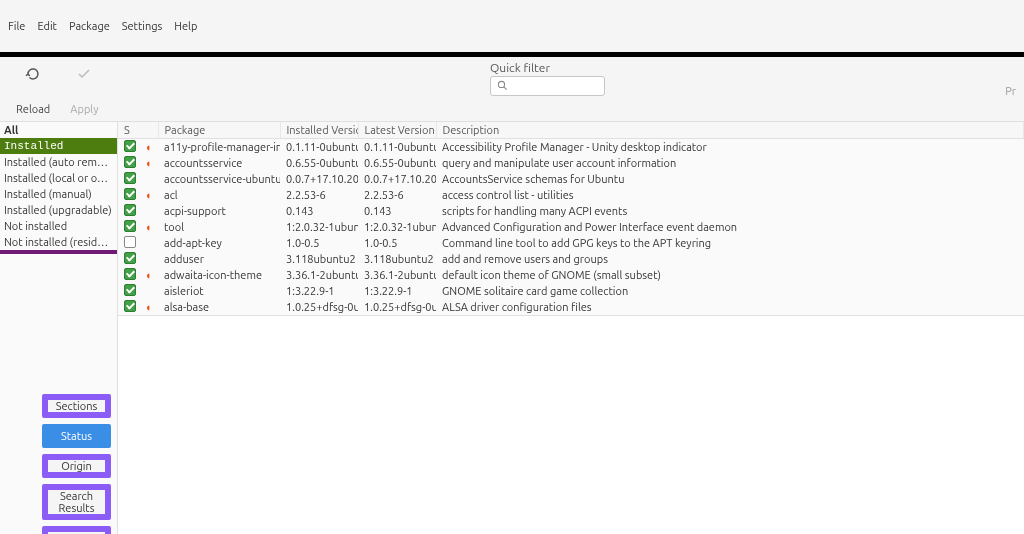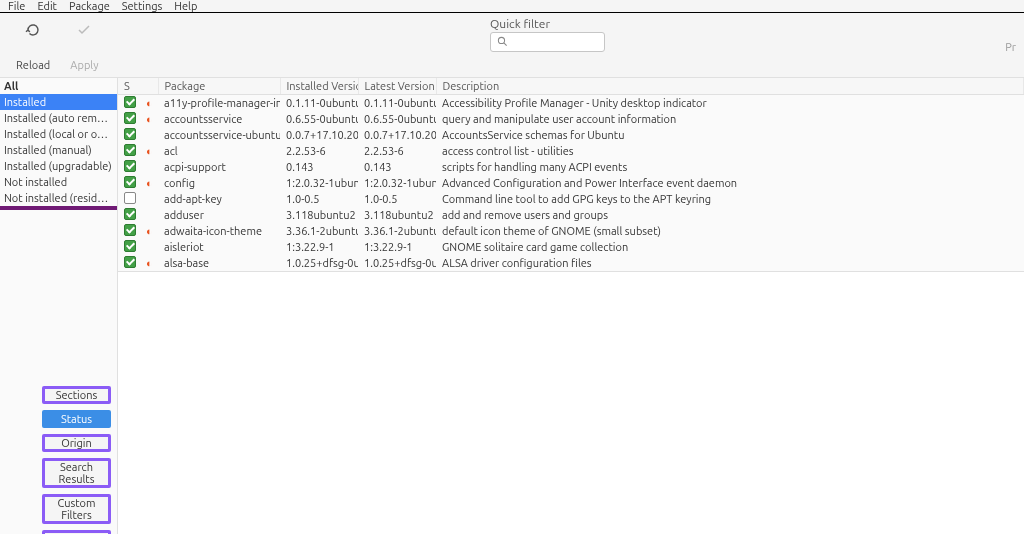--- a/index.html
+++ b/index.html
@@ -1,36 +1,36 @@
 <!DOCTYPE html>
 <html><head>
 <meta charset="utf-8">
 <style>
   * { box-sizing: border-box; margin: 0; padding: 0; }
   html, body { width: 1024px; height: 534px; font-family: "Ubuntu", "Segoe UI", sans-serif; font-size: 11px; color: #333; background: #fafafa; overflow: hidden; }
-  .menubar { display: flex; gap: 12px; padding: 0 8px; border-bottom: 1px solid #000000; background: #f5f5f5; }
+  .menubar { display: flex; gap: 12px; padding: 20px 8px; border-bottom: 5px solid #000000; background: #f5f5f5; }
   .menubar-item { cursor: default; }
   .toolbar { display: flex; align-items: flex-end; padding: 6px 10px 4px; border-bottom: 1px solid #e0e0e0; background: #f5f5f5; position: relative; }
   .tb-btn { display: flex; flex-direction: column; align-items: center; gap: 20px; margin-right: 8px; padding: 2px 6px; color: #444; cursor: default; }
   .tb-btn.disabled { color: #aaa; }
   .tb-icon { width: 18px; height: 18px; display: flex; align-items: center; justify-content: center; }
   .quick-filter { position: absolute; left: 490px; top: 4px; }
   .qf-label { font-size: 12px; color: #555; margin-bottom: 2px; display: block; }
   .qf-input-wrap { display: flex; align-items: center; border: 1px solid #c6c6c6; border-radius: 3px; background: #fff; padding: 2px 6px; width: 115px; height: 20px; }
   .qf-input { border: none; outline: none; font-size: 11px; width: 90px; }
   .right-cut { position: absolute; right: 8px; top: 28px; color: #999; }
   .main { display: flex; height: calc(100% - 56px); }
   .left-col { width: 118px; display: flex; flex-direction: column; border-right: 1px solid #e0e0e0; }
   .filter-list { flex: 0 0 auto; border-bottom: 4px solid #701a75; }
   .filter-head { font-weight: bold; padding: 2px 4px; }
   .filter-item { padding: 2px 4px; cursor: default; white-space: nowrap; overflow: hidden; text-overflow: ellipsis; }
-  .filter-item.sel { background: #3b82f6; color: #fff; }
+  .filter-item.sel { background: #4d7c0f; color: #fff; font-family: Liberation Mono, monospace; }
   .left-spacer { flex: 1; }
   .btn-stack { padding: 8px 6px; display: flex; flex-direction: column; gap: 6px; }
-  .panel-btn { border: 3px solid #8b5cf6; background: #f5f5f5; border-radius: 2px; padding: 0 4px; text-align: center; cursor: default; font-size: 11px; margin-left: 36px; }
+  .panel-btn { border: 6px solid #8b5cf6; background: #f5f5f5; border-radius: 2px; padding: 0 4px; text-align: center; cursor: default; font-size: 11px; margin-left: 36px; }
   .panel-btn.sel { background: #3b8ee6; color: #fff; border-color: #3b8ee6; }
   .right-col { flex: 1; display: flex; flex-direction: column; }
   .pkg-table { overflow: hidden; }
   table { border-collapse: collapse; width: 100%; table-layout: fixed; }
   th { text-align: left; font-weight: normal; color: #555; border-right: 1px solid #e8e8e8; border-bottom: 1px solid #e0e0e0; padding: 2px 6px; background: #f7f7f7; white-space: nowrap; overflow: hidden; }
   td { padding: 1px 6px; white-space: nowrap; overflow: hidden; color: #333; vertical-align: middle; }
   .scol { width: 22px; }
   .ocol { width: 18px; }
   .pcol { width: 122px; }
   .vcol { width: 78px; }
@@ -167,21 +167,21 @@
               <td><span class="chk"></span></td>
               <td></td>
               <td>acpi-support</td>
               <td>0.143</td>
               <td>0.143</td>
               <td>scripts for handling many ACPI events</td>
             </tr>
             <tr>
               <td><span class="chk"></span></td>
               <td><span class="orig-ico">◐</span></td>
-              <td>config</td>
+              <td>tool</td>
               <td>1:2.0.32-1ubuntu1</td>
               <td>1:2.0.32-1ubuntu1</td>
               <td>Advanced Configuration and Power Interface event daemon</td>
             </tr>
             <tr>
               <td><span class="chk empty"></span></td>
               <td></td>
               <td>add-apt-key</td>
               <td>1.0-0.5</td>
               <td>1.0-0.5</td>

